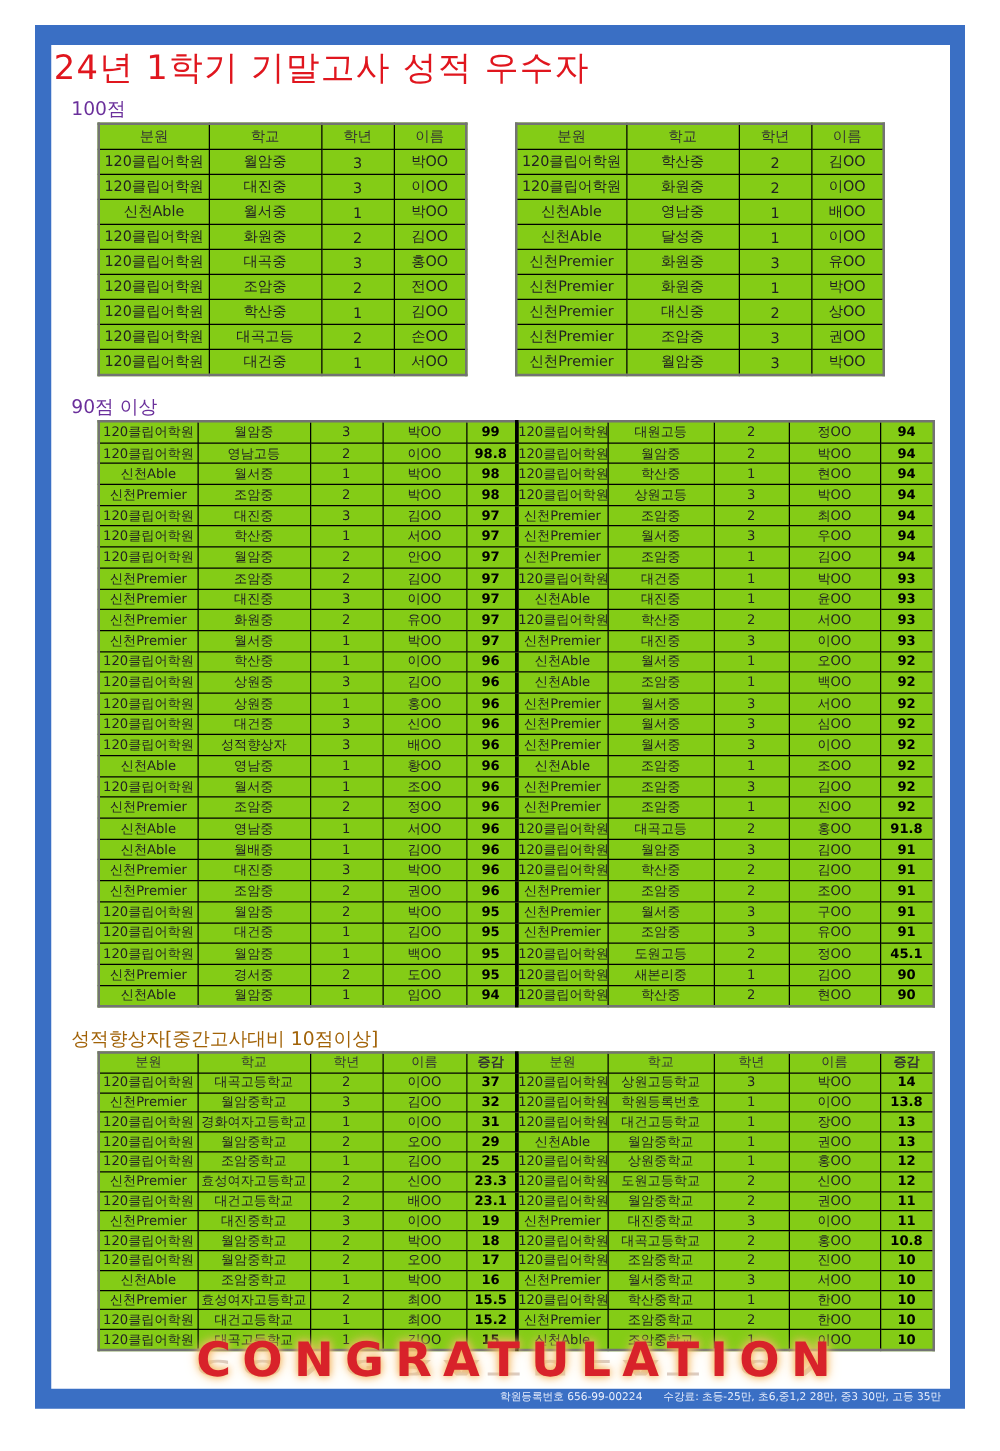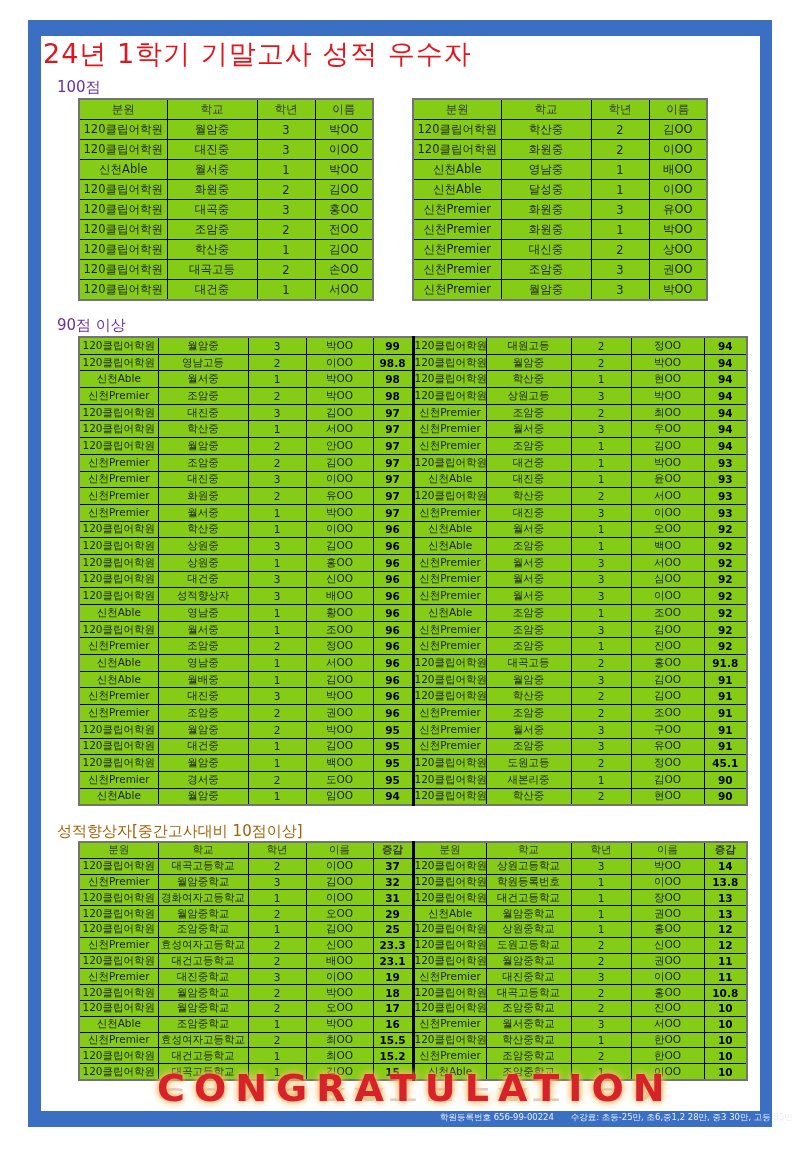--- a/index.html
+++ b/index.html
@@ -23,21 +23,21 @@
   .t100 td, .t100 th { height: 19px; font-size: 11.5px; }
   .t90 td { height: 15.7px; font-size: 10.5px; }
   .timp td, .timp th { height: 14.8px; font-size: 10.5px; }
   .congrats { position: absolute; left: 157px; top: 1066px; font-size: 38px; font-weight: bold;
               letter-spacing: 9px; color: #d8222a; white-space: nowrap;
               font-family: "DejaVu Sans", sans-serif;
               text-shadow: 0 0 6px #f3b15a, 0 0 10px #f8c97e; }
   .reflect { position: absolute; left: 157px; top: 1104px; font-size: 38px; font-weight: bold;
              letter-spacing: 9px; color: rgba(150,110,90,0.35); white-space: nowrap;
              transform: scaleY(-0.45); transform-origin: top; }
-  .footer { position: absolute; left: 440px; top: 1112px; font-size: 8.5px; color: #e8eefc;
+  .footer { position: absolute; left: 400px; top: 1112px; font-size: 8.5px; color: #e8eefc;
             white-space: nowrap; }
   .footer span + span { margin-left: 14px; }
 </style>
 </head>
 <body>
 
 <div class="frame">
   <div class="inner"></div>
 </div>
 

